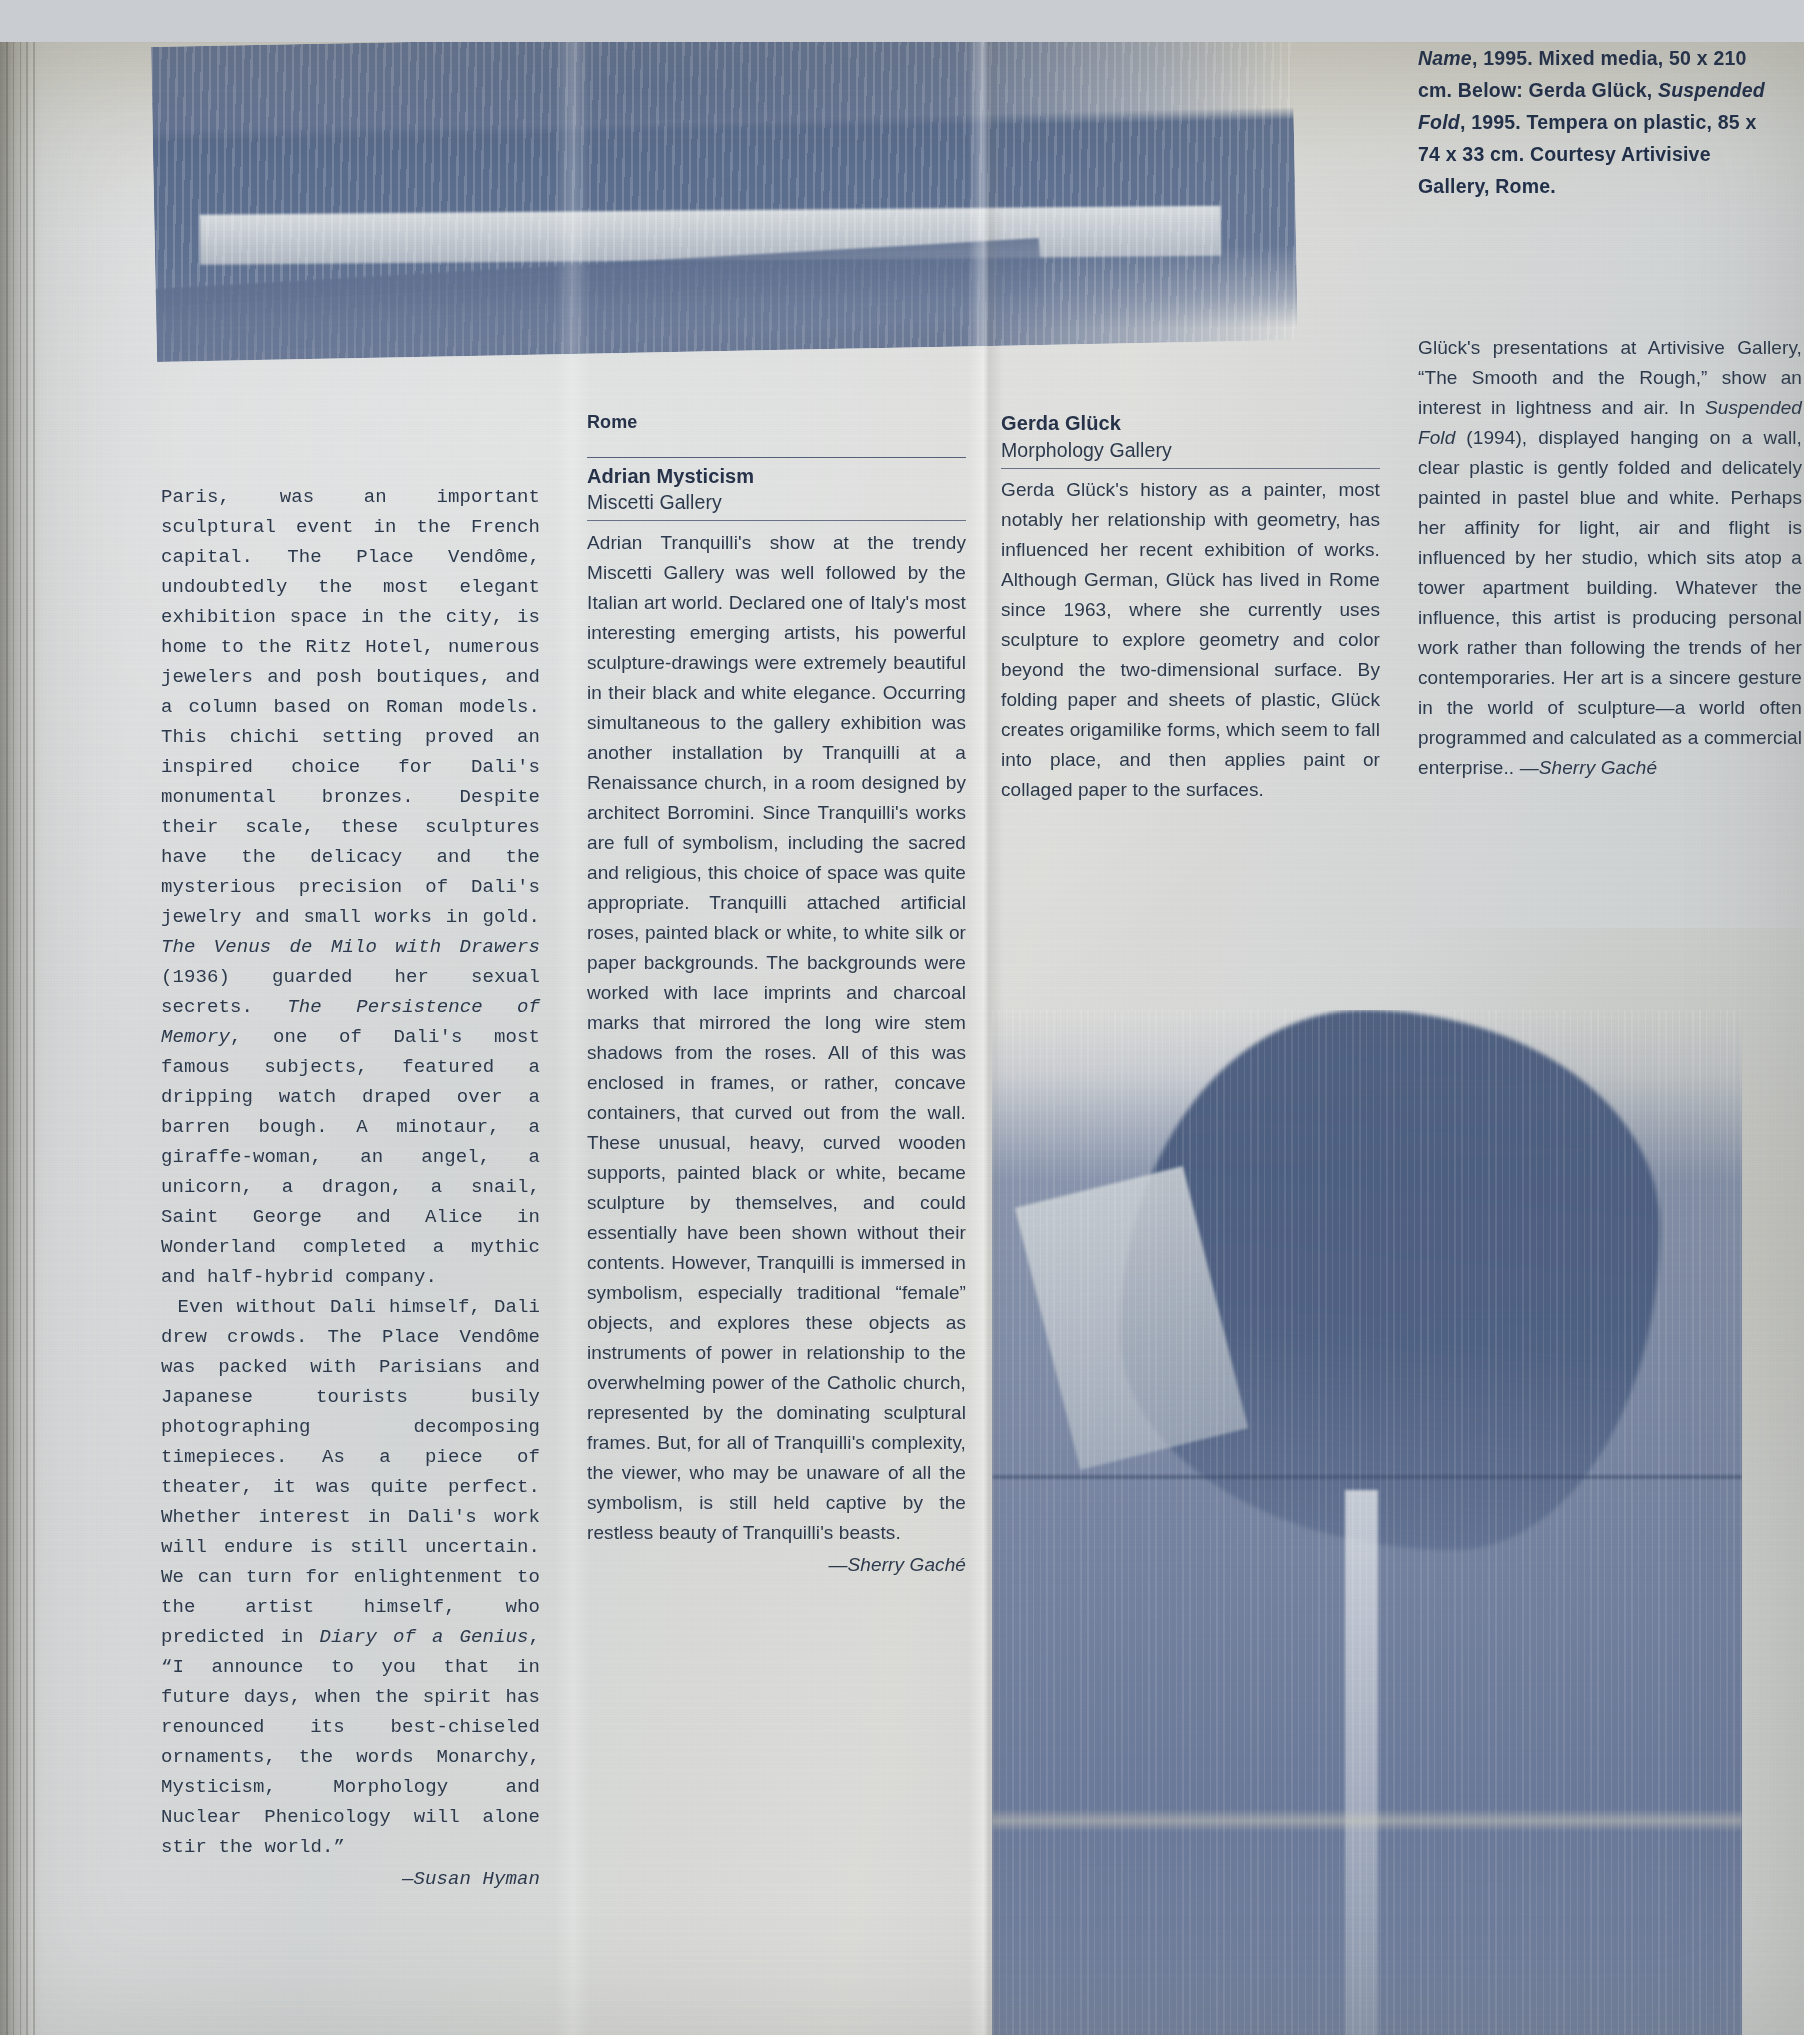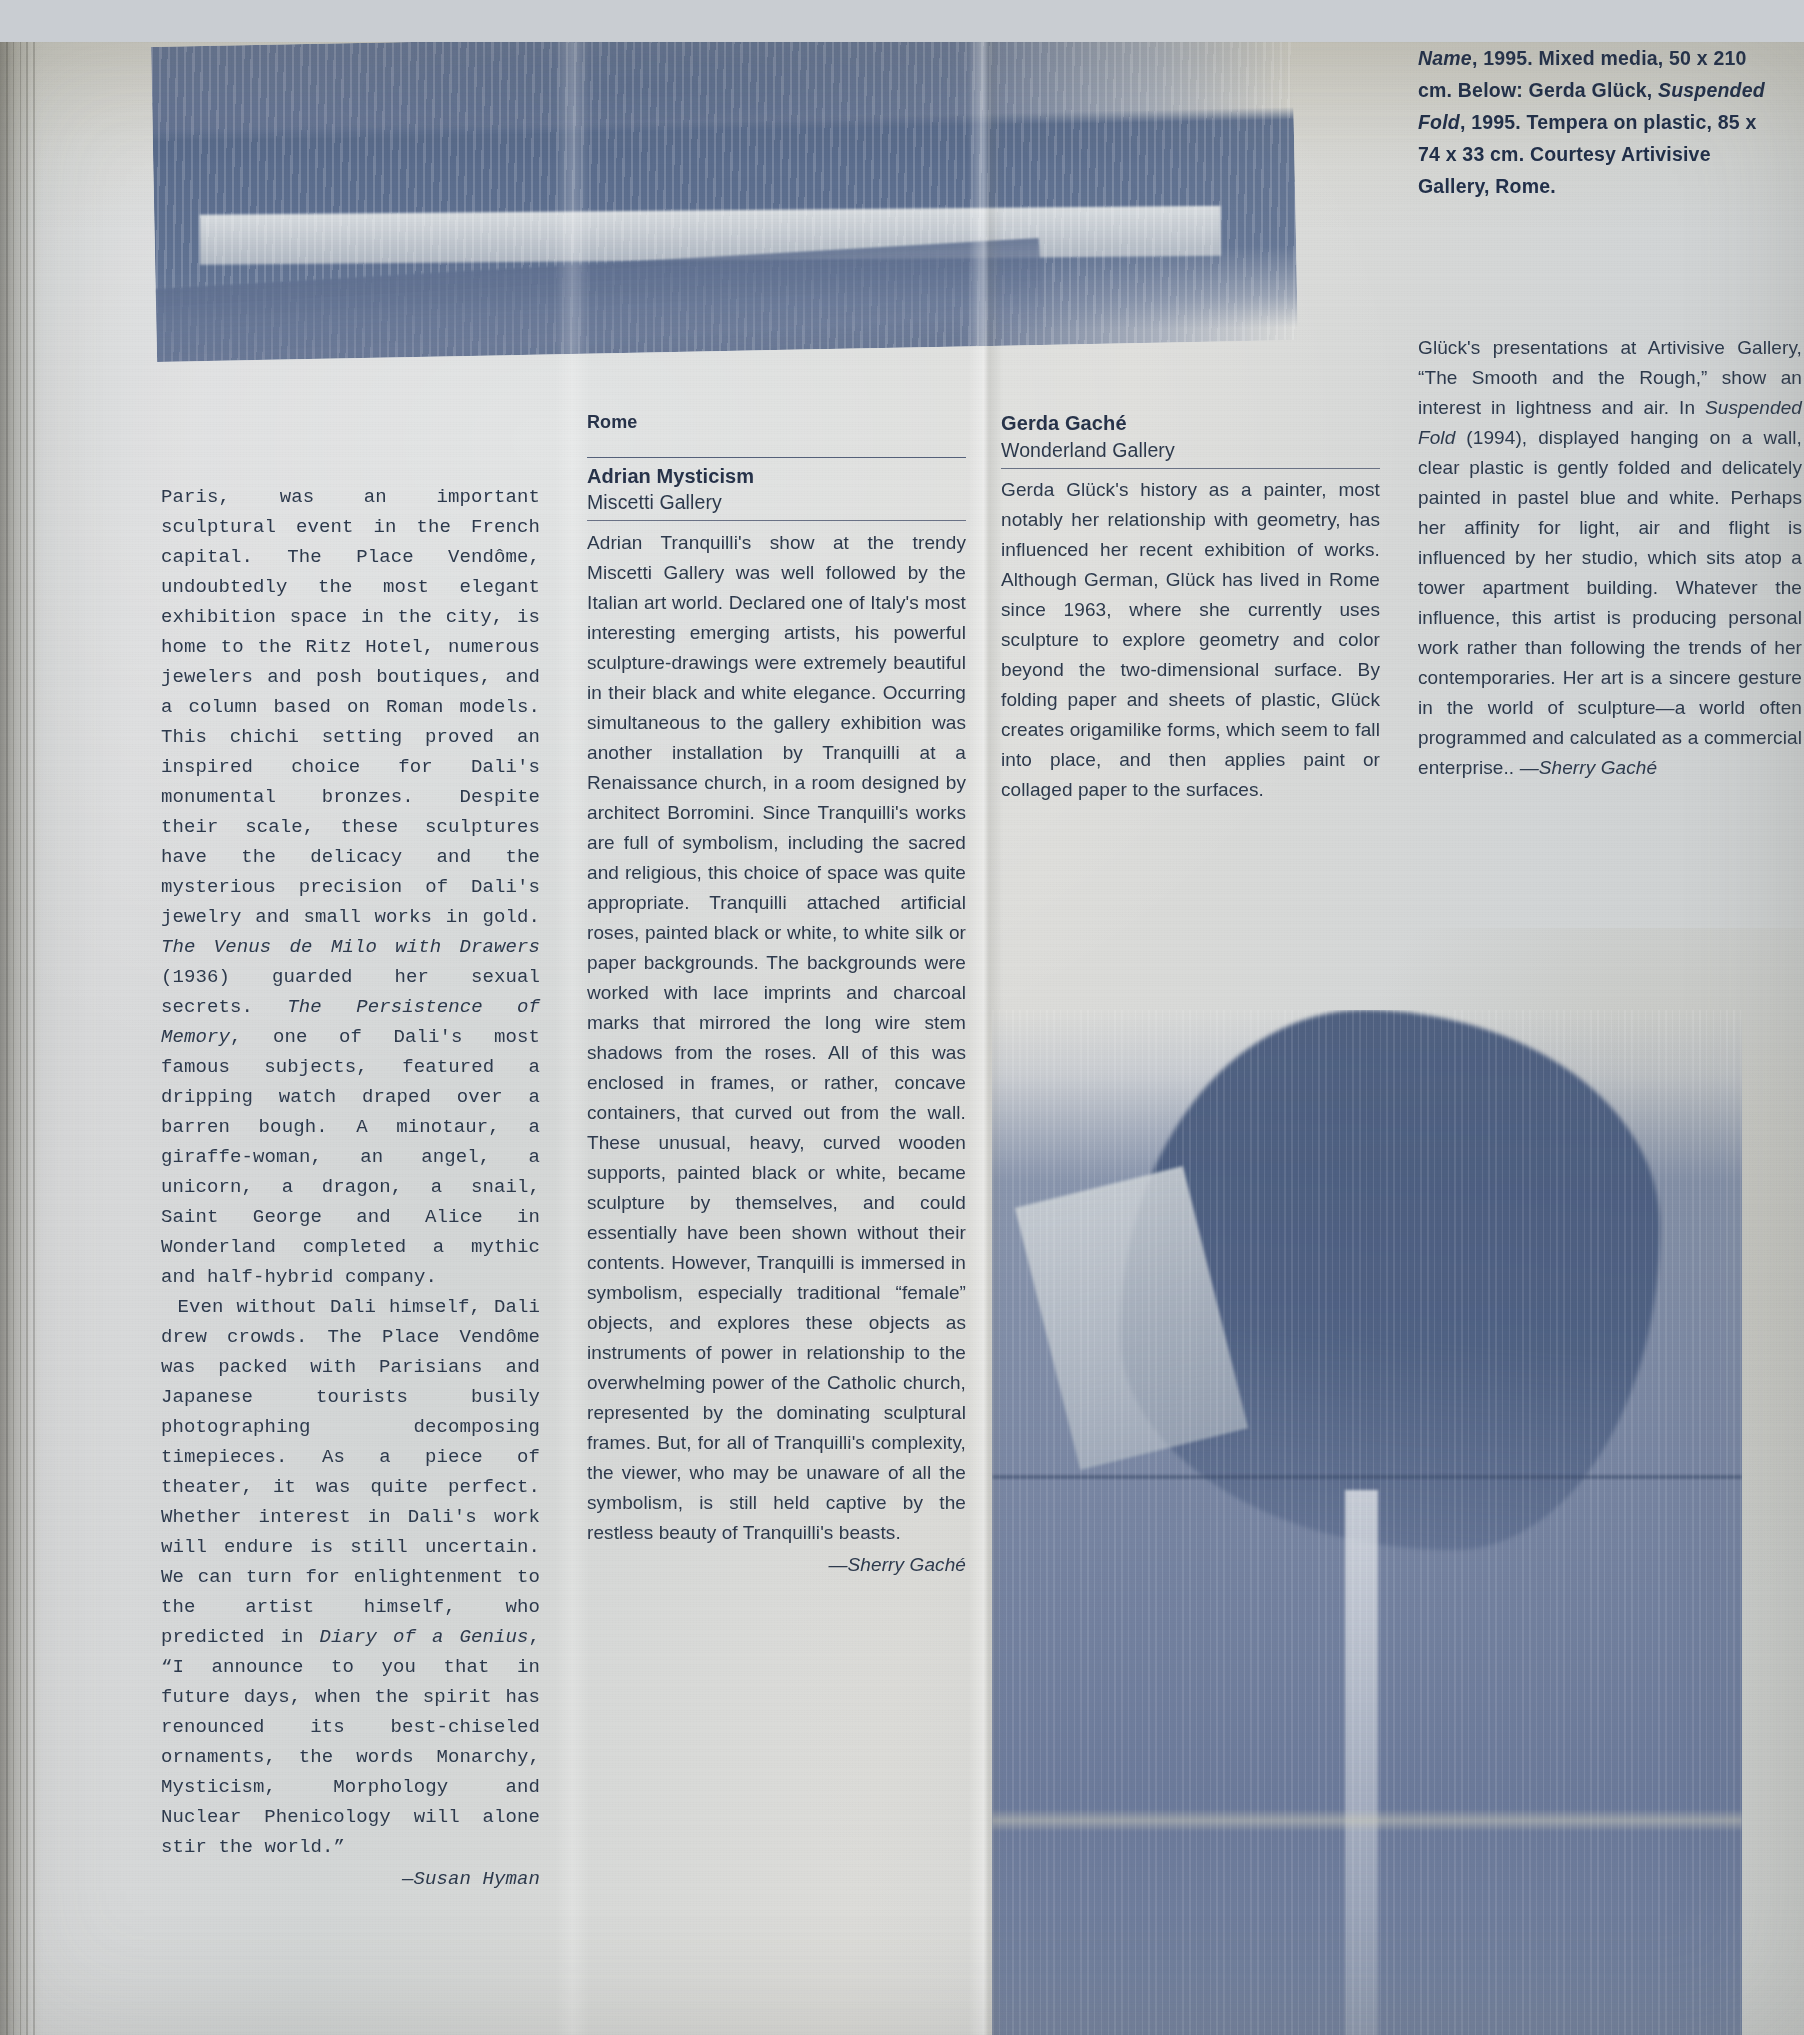--- a/index.html
+++ b/index.html
@@ -271,22 +271,22 @@
 
   <div class="col" id="col2">
     <div class="kicker">Rome</div>
     <div class="byline-head">Adrian Mysticism</div>
     <div class="gallery-head">Miscetti Gallery</div>
     <p>Adrian Tranquilli's show at the trendy Miscetti Gallery was well followed by the Italian art world. Declared one of Italy's most interesting emerging artists, his powerful sculpture-drawings were extremely beautiful in their black and white elegance. Occurring simultaneous to the gallery exhibition was another installation by Tranquilli at a Renaissance church, in a room designed by architect Borromini. Since Tranquilli's works are full of symbolism, including the sacred and religious, this choice of space was quite appropriate. Tranquilli attached artificial roses, painted black or white, to white silk or paper backgrounds. The backgrounds were worked with lace imprints and charcoal marks that mirrored the long wire stem shadows from the roses. All of this was enclosed in frames, or rather, concave containers, that curved out from the wall. These unusual, heavy, curved wooden supports, painted black or white, became sculpture by themselves, and could essentially have been shown without their contents. However, Tranquilli is immersed in symbolism, especially traditional “female” objects, and explores these objects as instruments of power in relationship to the overwhelming power of the Catholic church, represented by the dominating sculptural frames. But, for all of Tranquilli's complexity, the viewer, who may be unaware of all the symbolism, is still held captive by the restless beauty of Tranquilli's beasts.</p>
     <span class="sig">—Sherry Gaché</span>
   </div>
 
   <div class="col" id="col3">
-    <div class="byline-head">Gerda Gaché</div>
-    <div class="gallery-head">Wonderland Gallery</div>
+    <div class="byline-head">Gerda Glück</div>
+    <div class="gallery-head">Morphology Gallery</div>
     <p>Gerda Glück's history as a painter, most notably her relationship with geometry, has influenced her recent exhibition of works. Although German, Glück has lived in Rome since 1963, where she currently uses sculpture to explore geometry and color beyond the two-dimensional surface. By folding paper and sheets of plastic, Glück creates origamilike forms, which seem to fall into place, and then applies paint or collaged paper to the surfaces.</p>
   </div>
 
   <div class="col" id="col4">
     <p>Glück's presentations at Artivisive Gallery, “The Smooth and the Rough,” show an interest in lightness and air. In <i>Suspended Fold</i> (1994), displayed hanging on a wall, clear plastic is gently folded and delicately painted in pastel blue and white. Perhaps her affinity for light, air and flight is influenced by her studio, which sits atop a tower apartment building. Whatever the influence, this artist is producing personal work rather than following the trends of her contemporaries. Her art is a sincere gesture in the world of sculpture—a world often programmed and calculated as a commercial enterprise.. <i>—Sherry Gaché</i></p>
   </div>
 
   <div id="crease2" class="crease"></div>
   <div id="crease1" class="crease"></div>
   <div id="binding"></div>

